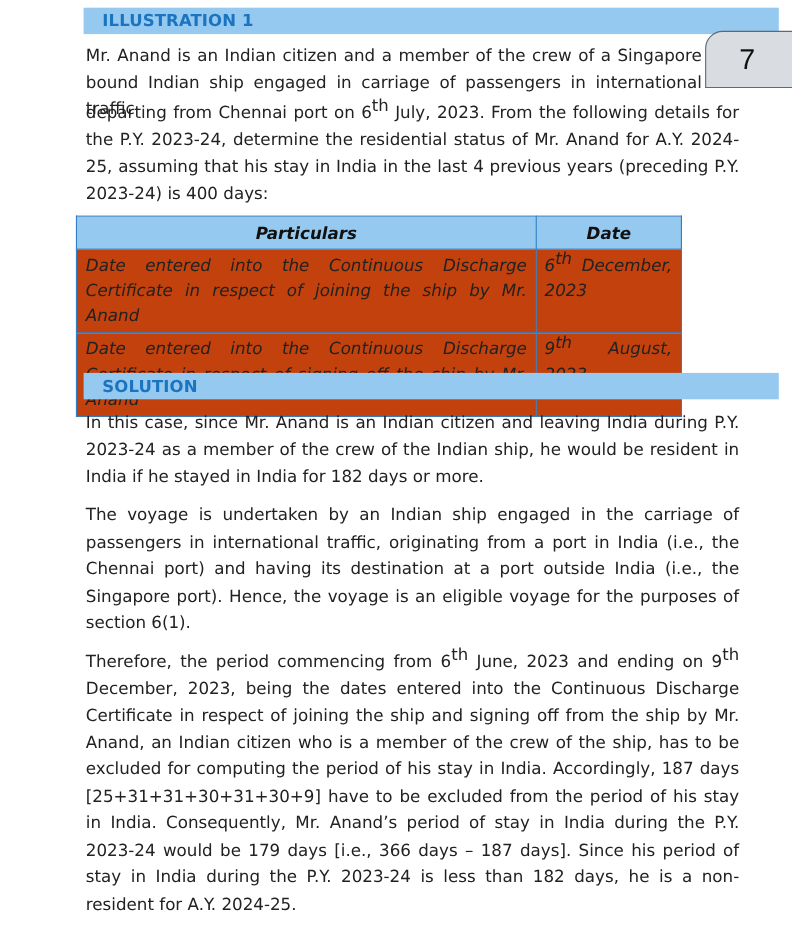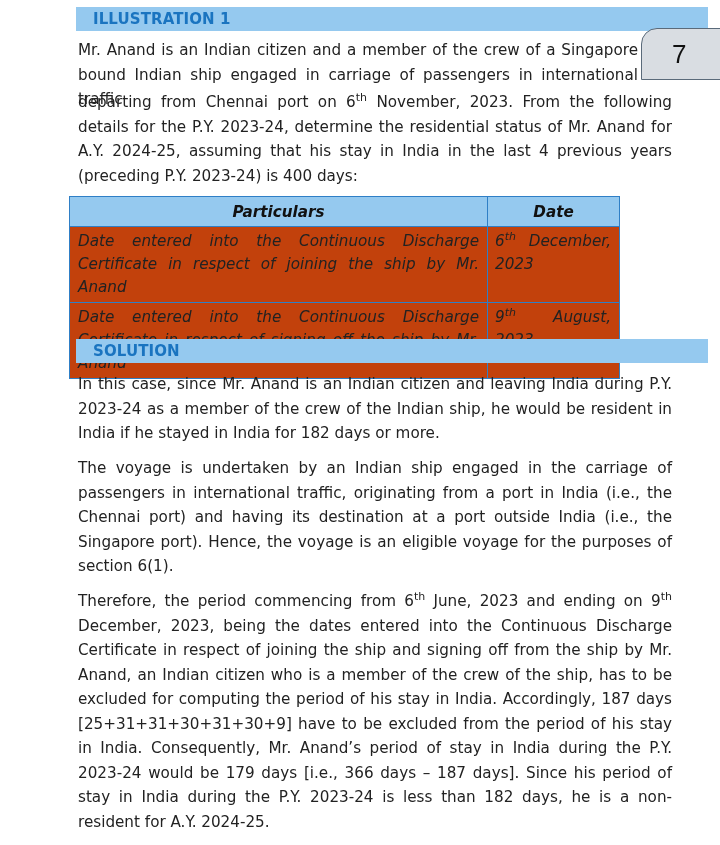--- a/index.html
+++ b/index.html
@@ -17,21 +17,21 @@
   .para {
     position: absolute; left: 78px; width: 594px;
     font-size: 15.2px; line-height: 24.5px; text-align: justify;
   }
   .italic { }
   .p-q { top: 38px; width: 560px; }
   .p-q2 { top: 90px; width: 594px; }
   .p1 { top: 372px; }
   .p2 { top: 456px; }
   .p3 { top: 589px; }
-  sup { font-size: 11px; line-height: 0; }
+  sup { font-size: 15px; line-height: 0; }
   table {
     position: absolute; left: 69px; top: 196px; width: 551px;
     border-collapse: collapse; font-size: 15.2px; font-style: italic;
   }
   th {
     background: #95c9ef; font-weight: bold; height: 29px; padding: 0;
     border: 1px solid #2f7fc6; text-align: center; color: #111;
   }
   td {
     background: #c2410c; border: 1px solid #2f7fc6; vertical-align: top;
@@ -50,21 +50,21 @@
 <body>
 
 <div class="section-bar bar-illus">
   <span>ILLUSTRATION 1</span>
 </div>
 
 <div class="para italic p-q">
   <span>Mr. Anand is an Indian citizen and a member of the crew of a Singapore</span>
   <span>bound Indian ship engaged in carriage of passengers in international traffic</span>
 </div>
-<div class="para italic p-q2"><span>departing from Chennai port on 6</span><sup>th</sup><span> November, 2023. From the following details for the P.Y. 2023-24, determine the residential status of Mr. Anand for A.Y. 2024-25, assuming that his stay in India in the last 4 previous years (preceding P.Y. 2023-24) is 400 days:</span></div>
+<div class="para italic p-q2"><span>departing from Chennai port on 6</span><sup>th</sup><span> July, 2023. From the following details for the P.Y. 2023-24, determine the residential status of Mr. Anand for A.Y. 2024-25, assuming that his stay in India in the last 4 previous years (preceding P.Y. 2023-24) is 400 days:</span></div>
 
 <div class="badge">
   <span>7</span>
 </div>
 
 <table>
   <thead>
     <tr>
       <th>Particulars</th>
       <th>Date</th>

